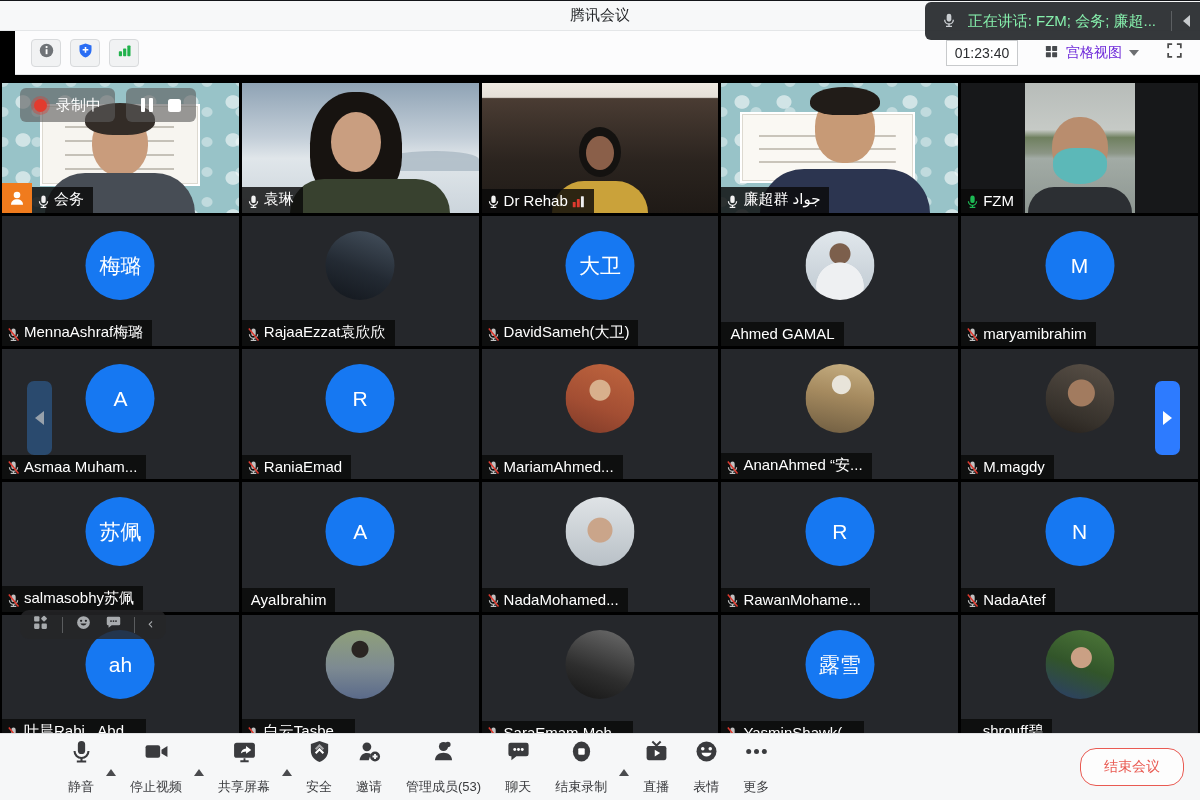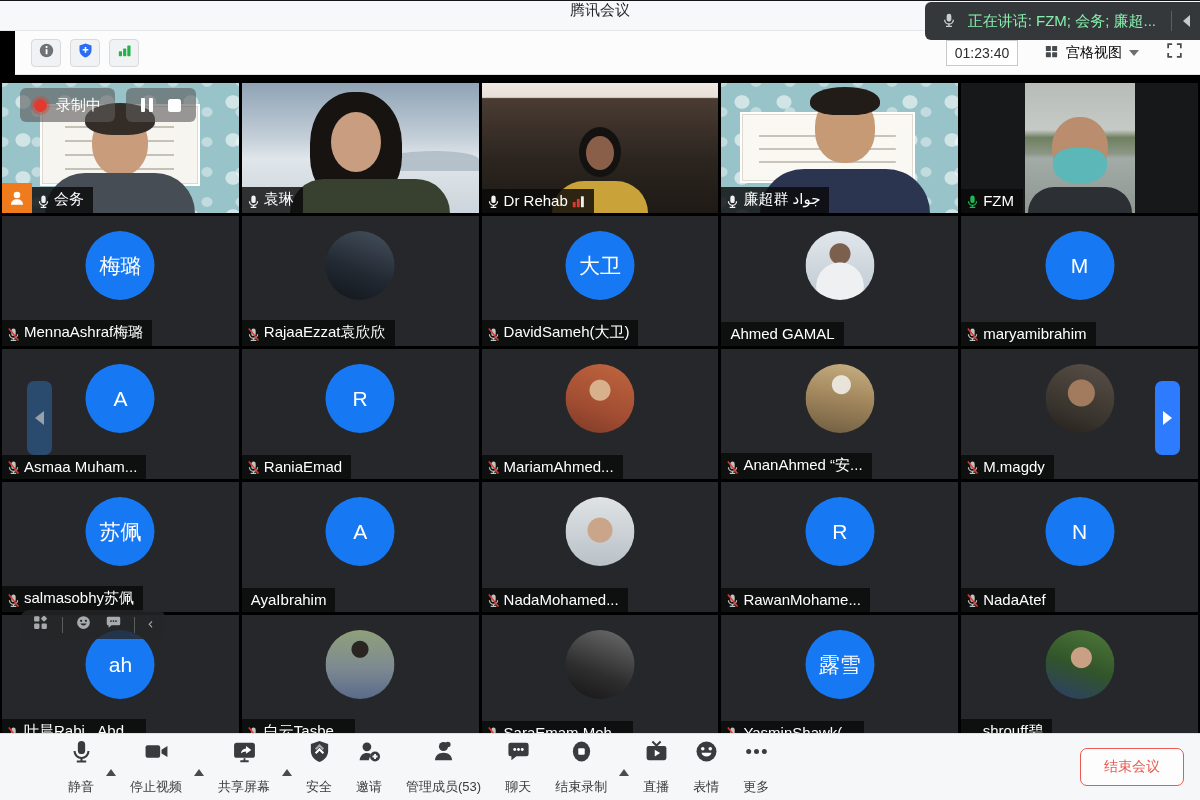--- a/index.html
+++ b/index.html
@@ -1,30 +1,30 @@
 <!DOCTYPE html>
 <html style="--avatar_blue: #1678f2; --speaking_green: #1db954; --record_red: #e23b2e; --muted_slash_red: #e03a2f; --host_orange: #f07b1d; --end_red: #e95a52; --arrow_blue: #2d7bff; --shield_blue: #2a6df4; --signal_green: #21b24c; --active_border_green: #23b24b;"><head>
 <meta charset="utf-8">
 <style>
   html,body{margin:0;padding:0;}
   body{width:1200px;height:800px;position:relative;overflow:hidden;background:#000;
        font-family:"Liberation Sans","DejaVu Sans",sans-serif;-webkit-font-smoothing:antialiased;}
   
   .titlebar{position:absolute;top:0;left:0;right:0;height:31px;background:#f7f8f9;
     border-top:1px solid #14161a;border-bottom:1px solid #e4e6e8;box-sizing:border-box;
-    display:flex;justify-content:center;font-size:15px;color:#26282b;}
+    display:flex;align-items:center;justify-content:center;font-size:15px;color:#26282b;}
   
   .statusbar{position:absolute;top:31px;left:15px;right:0;height:44px;background:#fcfcfd;
     border-bottom:1px solid #dfe1e3;box-sizing:border-box;display:flex;align-items:center;padding:0 16px;}
   .sbtn{width:28px;height:26px;border:1px solid #d8dadc;border-radius:4px;background:#f1f2f3;
     display:flex;align-items:center;justify-content:center;margin-right:9px;}
   .sb-right{margin-left:auto;display:flex;align-items:center;gap:26px;}
   .timerbox{width:70px;height:24px;border:1px solid #c8cacc;background:#fff;display:flex;
     align-items:center;justify-content:center;font-size:14px;color:#2b2d30;}
-  .viewbtn{display:flex;align-items:center;gap:7px;font-size:14px;color:#000000;}
+  .viewbtn{display:flex;align-items:center;gap:7px;font-size:14px;color:#6d28d9;}
   .caret-down{width:0;height:0;border-left:5px solid transparent;border-right:5px solid transparent;
     border-top:6px solid #6c6e71;}
   
   .speaking{position:absolute;top:2px;right:0;height:38px;z-index:60;background:rgba(45,48,51,.96);
     border-radius:6px 0 0 6px;display:flex;align-items:center;color:#86efac;font-size:15px;
     padding:0 10px 0 16px;gap:11px;}
   .speaking .divider{width:1px;height:20px;background:#5c5f62;margin-left:4px;}
   .collapse-tri{width:0;height:0;border-top:6px solid transparent;border-bottom:6px solid transparent;
     border-right:7px solid #c8cbce;}
   
@@ -139,21 +139,21 @@
   .fc .chev{font-size:15px;line-height:1;color:#a8abae;font-family:"DejaVu Sans",sans-serif;}
   
   .toolbar{position:absolute;bottom:0;left:0;right:0;height:67px;background:#f6f7f8;
     border-top:1px solid #e1e2e4;box-sizing:border-box;display:flex;align-items:center;padding-left:56px;}
   .titem{position:relative;display:flex;flex-direction:column;align-items:center;gap:10px;
     padding:0 12px;color:#3a3b3e;}
   .tlabel{font-size:13px;white-space:nowrap;}
   .tcaret{width:0;height:0;border-left:5px solid transparent;border-right:5px solid transparent;
     border-bottom:7px solid #4a4b4e;margin:10px 2px 0 0;}
   .endbtn{margin-left:auto;margin-right:16px;border:1px solid var(--end_red,#e95a52);
-    color:var(--end_red,#e95a52);background:#fdfdfd;border-radius:7px;padding:9px 23px;font-size:14px;
+    color:var(--end_red,#e95a52);background:#fdfdfd;border-radius:16px;padding:9px 23px;font-size:14px;
     font-family:inherit;}
 </style>
 </head>
 <body>
 
 <div class="titlebar">
   <span>腾讯会议</span>
 </div>
 
 <div class="speaking">

